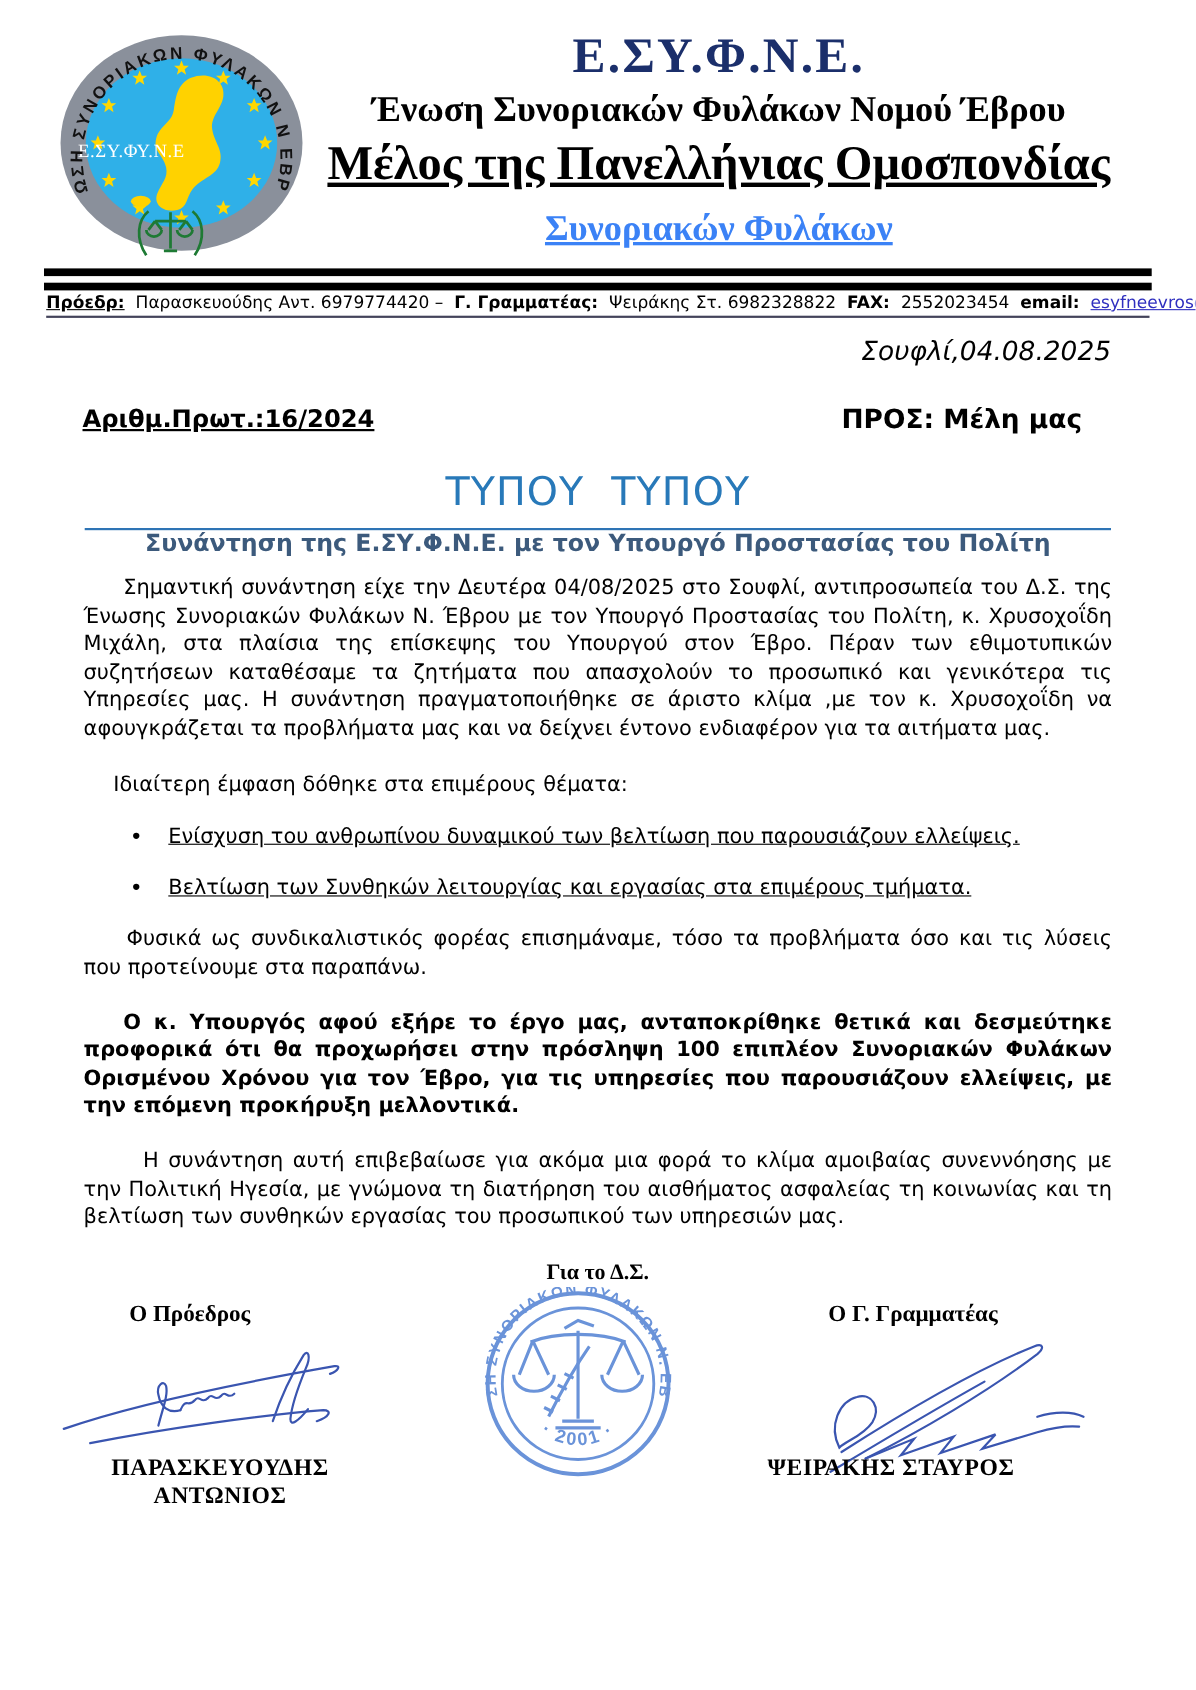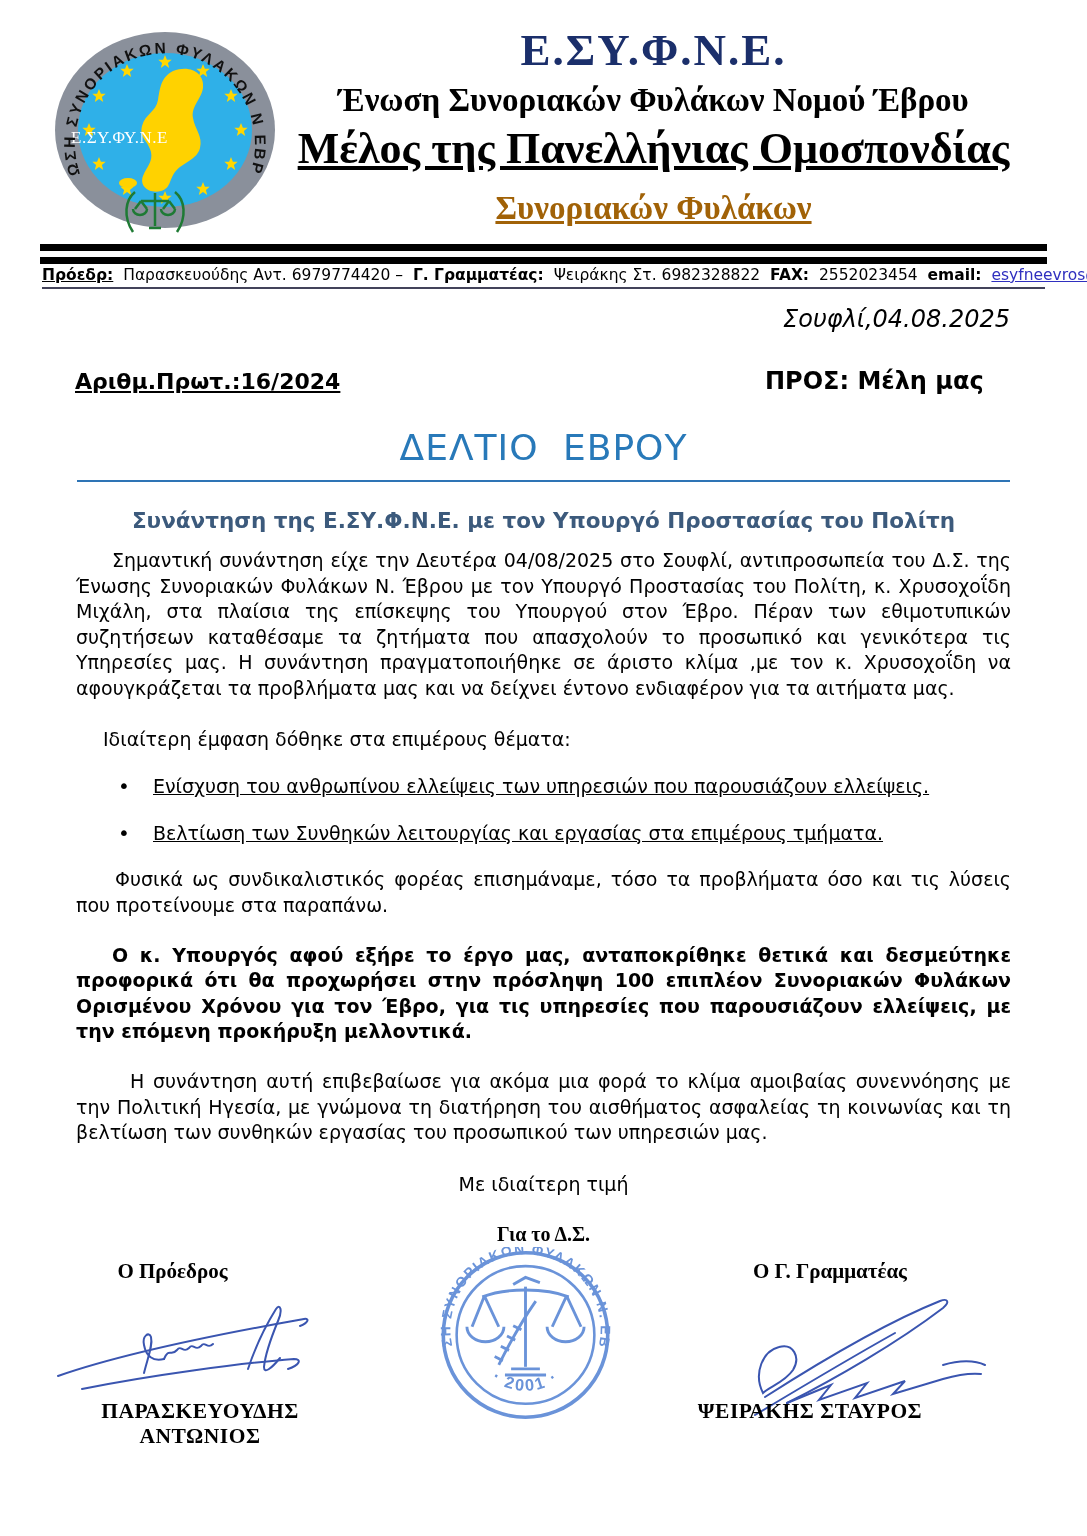--- a/index.html
+++ b/index.html
@@ -10,41 +10,41 @@
     font-family:"DejaVu Sans", sans-serif; color:#000;
   }
   
   .header { position:relative; height:242px; }
   .logo { position:absolute; left:53px; top:30px; width:226px; height:212px; }
   .header-text { position:absolute; left:250px; right:30px; top:26px; text-align:center;
                  font-family:"Liberation Serif", serif; font-weight:bold; }
   .acronym { font-size:45px; letter-spacing:2px; color:#1b2f6b; line-height:1.1; }
   .h-line2 { font-size:33px; color:#000; margin-top:6px; }
   .h-line3 { font-size:44px; color:#000; text-decoration:underline; margin-top:4px; }
-  .h-line4 { font-size:33px; color:#a16207; text-decoration:underline; margin-top:16px; }
+  .h-line4 { font-size:33px; color:#3b82f6; text-decoration:underline; margin-top:16px; }
   
   .double-rule { margin:2px 40px 0 40px; height:20px;
                  border-top:7px solid #000; border-bottom:7px solid #000; }
   .contact { margin:2px 42px 0 42px; padding-bottom:3px; border-bottom:2px solid #43435a;
              text-align:center; font-size:15.5px; white-space:nowrap; }
   .contact b { font-weight:bold; }
   .contact .u { text-decoration:underline; }
   .contact span { margin-right:5px; }
   .contact a { color:#2f2fbf; text-decoration:underline; }
   
   .dateline { margin:16px 77px 0 0; text-align:right; font-style:italic; font-size:24px;padding-left:21px; }
   .proto-row { position:relative; margin:34px 77px 0 75px; height:34px; }
   .protocol { position:absolute; left:0; top:2px; font-size:22px; font-weight:bold;
               text-decoration:underline; padding-right:10px; }
   .to-line { position:absolute; left:690px; top:0; font-size:24px; font-weight:bold;text-align:right; }
   
   .press-heading { margin-top:26px; text-align:center; font-size:36px; color:#2879b9;
                    letter-spacing:1px; word-spacing:12px; }
   .blue-rule { margin:12px 77px 0 77px; border-top:2px solid #2e74b5; }
-  .subject { margin-top:26px; text-align:center; font-size:21.5px; font-weight:bold; color:#3c5a7c; }
+  .subject { text-align:center; font-size:21.5px; font-weight:bold; color:#3c5a7c; }
   
   .body { margin:0 76px; font-size:19px; line-height:25.6px; text-align:justify; }
   .p1 { margin-top:15px; text-indent:36px; }
   .p2 { margin-top:25px; text-indent:27px; text-align:left; }
   ul.topics { margin:22px 0 0 40px; padding:0; list-style:none; }
   ul.topics li { position:relative; padding-left:37px; margin-bottom:21px; }
   ul.topics li::before { content:"•"; position:absolute; left:2px; top:0; font-size:20px; }
   ul.topics li span { text-decoration:underline; }
   .p3 { margin-top:3px; text-indent:39px; }
   .p4 { margin-top:24px; text-indent:36px; font-weight:bold; }
@@ -133,35 +133,34 @@
     <span><b>email:</b></span>
     <a href="#">esyfneevros@gmail.com</a>
   </div>
 
   <div class="dateline">Σουφλί,04.08.2025</div>
   <div class="proto-row">
     <span class="protocol">Αριθμ.Πρωτ.:16/2024</span>
     <span class="to-line">ΠΡΟΣ: Μέλη μας</span>
   </div>
 
-  <div class="press-heading">ΔΕΛΤΙΟ  ΕΒΡΟΥ</div>
+  <div class="press-heading">ΤΥΠΟΥ  ΤΥΠΟΥ</div>
   <div class="blue-rule"></div>
   <div class="subject">Συνάντηση της Ε.ΣΥ.Φ.Ν.Ε. με τον Υπουργό Προστασίας του Πολίτη</div>
 
   <div class="body">
     <p class="p1">Σημαντική συνάντηση είχε την Δευτέρα 04/08/2025 στο Σουφλί, αντιπροσωπεία του Δ.Σ. της Ένωσης Συνοριακών  Φυλάκων Ν. Έβρου με τον Υπουργό Προστασίας του Πολίτη, κ. Χρυσοχοΐδη Μιχάλη, στα πλαίσια της επίσκεψης του Υπουργού στον Έβρο. Πέραν των εθιμοτυπικών συζητήσεων καταθέσαμε τα ζητήματα που απασχολούν το προσωπικό και γενικότερα τις Υπηρεσίες μας. Η συνάντηση  πραγματοποιήθηκε σε άριστο κλίμα ,με τον κ. Χρυσοχοΐδη να αφουγκράζεται τα προβλήματα μας και να δείχνει έντονο ενδιαφέρον για τα αιτήματα μας.</p>
     <p class="p2">Ιδιαίτερη έμφαση δόθηκε στα επιμέρους θέματα:</p>
     <ul class="topics">
-      <li><span>Ενίσχυση του ανθρωπίνου ελλείψεις των υπηρεσιών που παρουσιάζουν ελλείψεις.</span></li>
+      <li><span>Ενίσχυση του ανθρωπίνου δυναμικού των βελτίωση που παρουσιάζουν ελλείψεις.</span></li>
       <li><span>Βελτίωση των Συνθηκών λειτουργίας και εργασίας στα επιμέρους τμήματα.</span></li>
     </ul>
     <p class="p3">Φυσικά ως συνδικαλιστικός φορέας επισημάναμε, τόσο τα προβλήματα όσο και τις λύσεις που προτείνουμε στα παραπάνω.</p>
     <p class="p4">Ο κ. Υπουργός αφού εξήρε το έργο μας, ανταποκρίθηκε θετικά και δεσμεύτηκε προφορικά ότι θα προχωρήσει στην πρόσληψη 100 επιπλέον Συνοριακών Φυλάκων Ορισμένου Χρόνου για τον Έβρο, για τις υπηρεσίες που παρουσιάζουν ελλείψεις, με την επόμενη προκήρυξη μελλοντικά.</p>
     <p class="p5">Η συνάντηση αυτή επιβεβαίωσε για ακόμα μια φορά το κλίμα αμοιβαίας συνεννόησης με την Πολιτική Ηγεσία, με γνώμονα τη διατήρηση του αισθήματος ασφαλείας τη κοινωνίας και τη βελτίωση των συνθηκών εργασίας του προσωπικού των υπηρεσιών μας.</p>
-    <p class="closing">Με ιδιαίτερη τιμή</p>
   </div>
 
   <div class="footer">
     <div class="for-board">Για το Δ.Σ.</div>
     <div class="sig-title t-pres">Ο Πρόεδρος</div>
     <div class="sig-title t-secr">Ο Γ. Γραμματέας</div>
 
     <svg class="sig sig-pres" width="270" height="115" viewBox="0 0 270 115">
       <g stroke="#3a55b0" stroke-width="2" fill="none" stroke-linecap="round">
         <path d="M6,95 C60,76 150,56 252,38 C258,37 256,42 248,45"></path>

